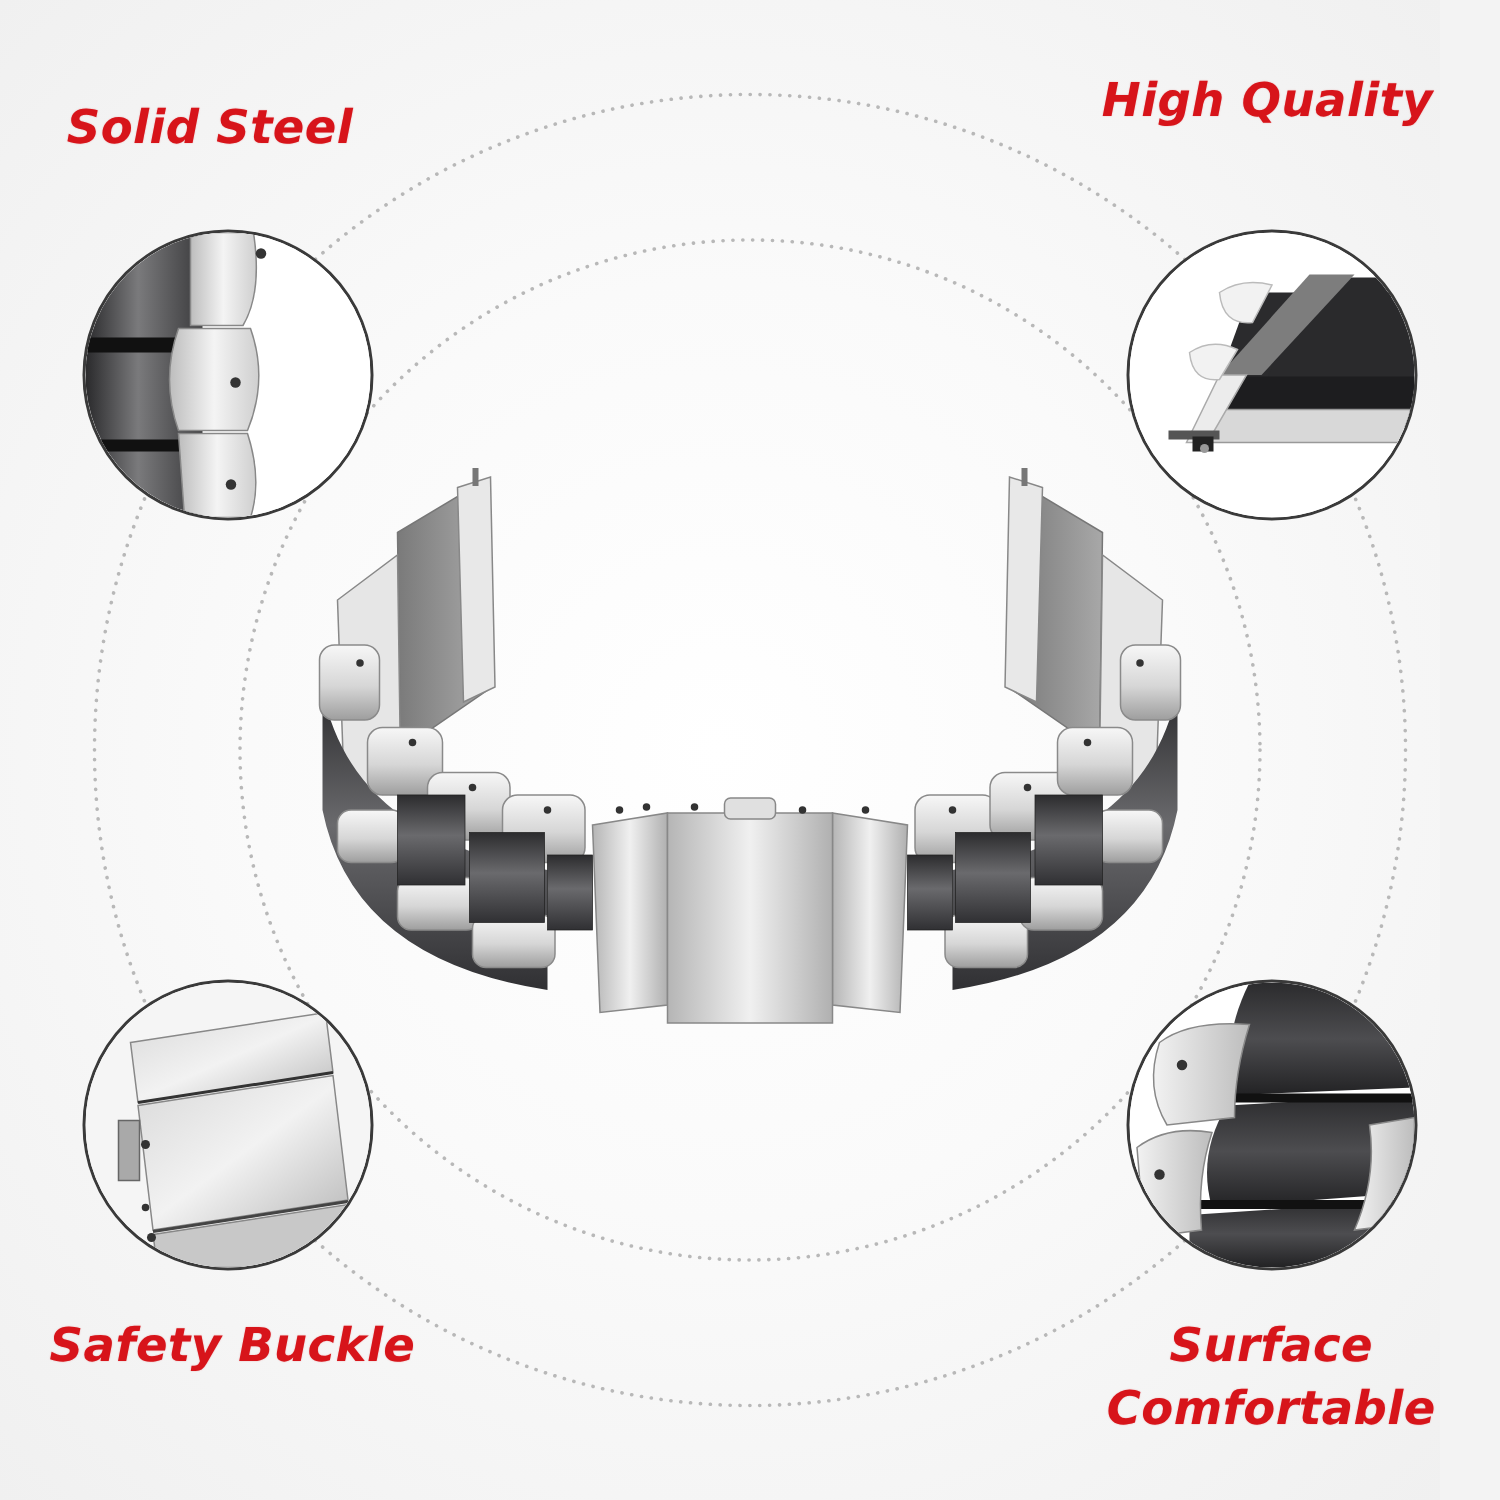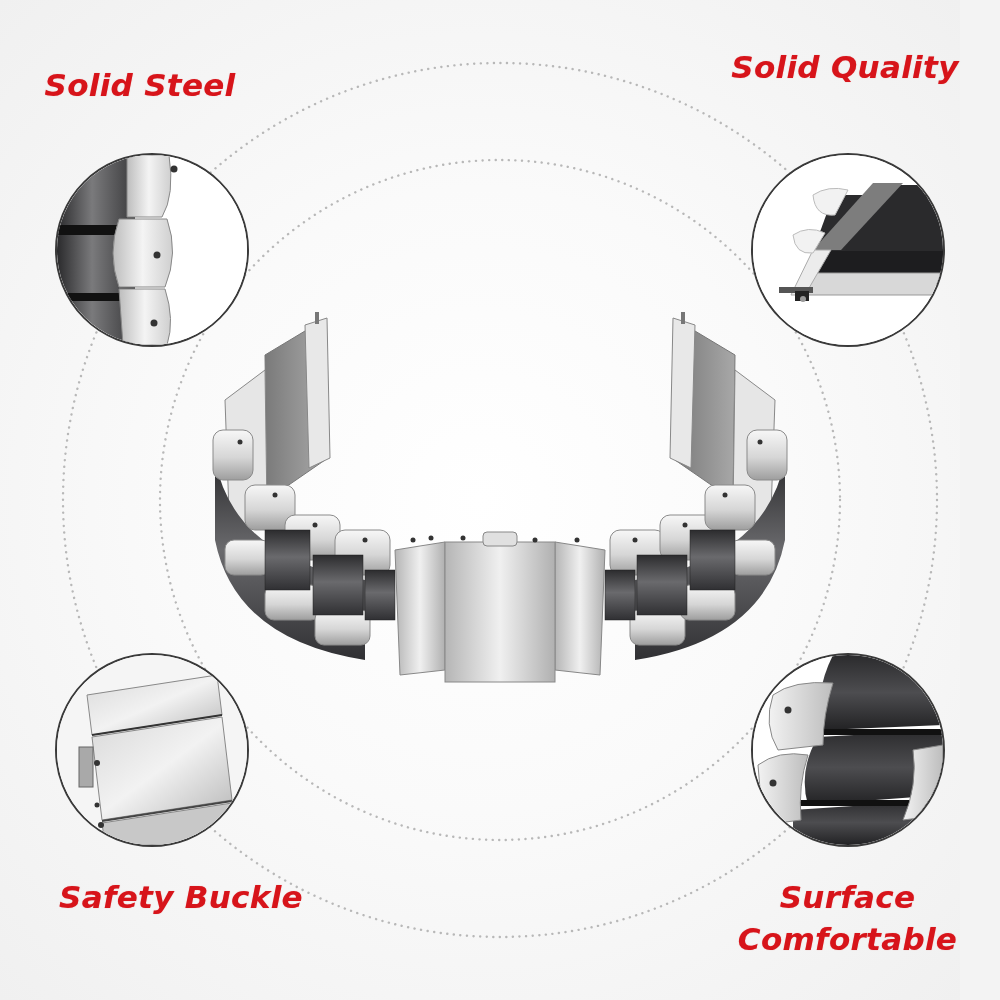--- a/index.html
+++ b/index.html
@@ -15,21 +15,21 @@
   .label {
     position: absolute; color: #d7141a;
     font-family: "DejaVu Sans", sans-serif; font-weight: bold; font-style: oblique;
     font-size: 31px; line-height: 42px; text-align: center; letter-spacing: 0.3px;
     text-shadow: 0 0 1px rgba(215,20,26,0.35);
     white-space: nowrap;
   }
   .label span { display: block; }
   .lbl-tl { left: 40px; top: 64px; width: 200px; }
   .lbl-tr { left: 730px; top: 46px; width: 230px; }
-  .lbl-bl { left: 30px; top: 876px; width: 250px; margin-left: 26px; }
+  .lbl-bl { left: 30px; top: 876px; width: 250px; }
   .lbl-br { left: 730px; top: 876px; width: 235px; }
   .detail {
     position: absolute; width: 194px; height: 194px; border-radius: 50%;
     border: 2px solid #3a3a3a; overflow: hidden; background: #ffffff;
     box-sizing: border-box;
   }
   .d-tl { left: 55px;  top: 153px; }
   .d-tr { left: 751px; top: 153px; }
   .d-bl { left: 55px;  top: 653px; }
   .d-br { left: 751px; top: 653px; }
@@ -43,21 +43,21 @@
 
   <svg class="rings" width="1000" height="1000">
     <circle cx="500" cy="500" r="437" fill="none" stroke="#b8b8b8" stroke-width="2.4" stroke-dasharray="0.1 6.5" stroke-linecap="round"></circle>
     <circle cx="500" cy="500" r="340" fill="none" stroke="#b8b8b8" stroke-width="2.4" stroke-dasharray="0.1 6.5" stroke-linecap="round"></circle>
   </svg>
 
   <div class="label lbl-tl">
     <span>Solid Steel</span>
   </div>
   <div class="label lbl-tr">
-    <span>Solid Quality</span>
+    <span>High Quality</span>
   </div>
   <div class="label lbl-bl">
     <span>Safety Buckle</span>
   </div>
   <div class="label lbl-br">
     <span>Surface</span>
     <span>Comfortable</span>
   </div>
 
   <div class="detail d-tl">

